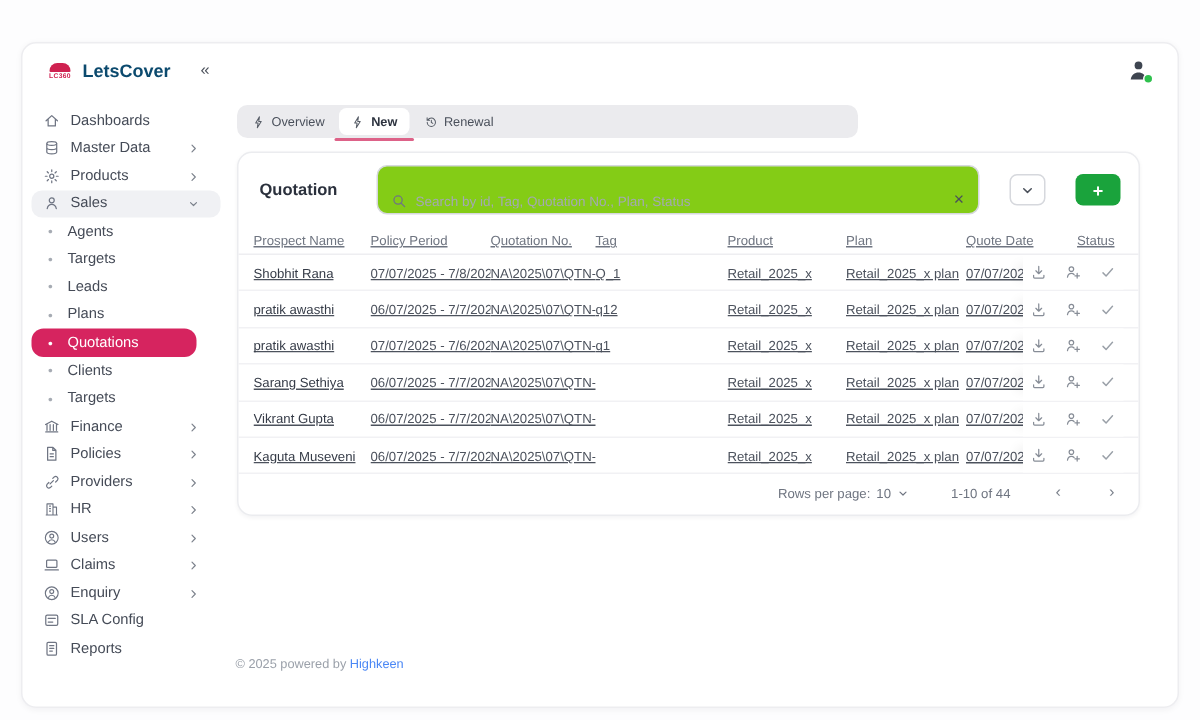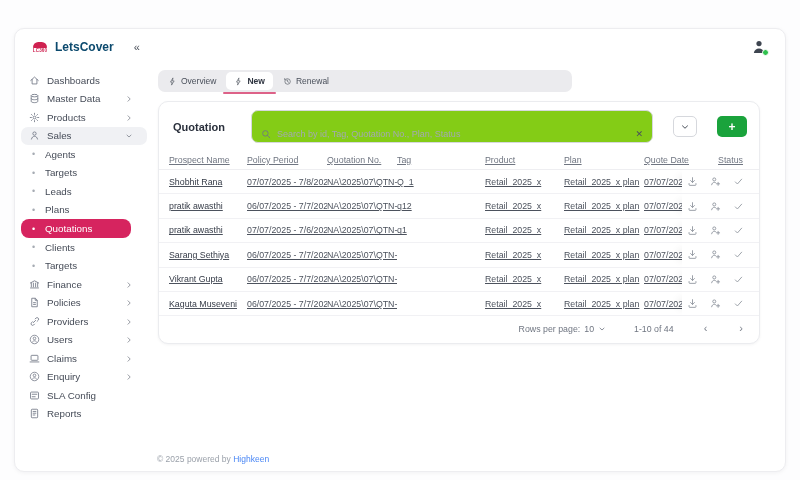--- a/index.html
+++ b/index.html
@@ -66,21 +66,21 @@
   .c-name{color:#353b47;}
   .c-date{overflow:visible;padding-right:0;}
   .actions{display:flex;justify-content:space-between;align-items:center;height:100%;background:#fff;position:relative;box-shadow:-10px 0 8px -6px rgba(20,24,40,.06);padding:0 3px;overflow:visible;}
   .act{background:none;border:none;width:15px;height:15px;display:grid;place-items:center;color:#878d97;cursor:pointer;padding:0;}
   .ai{width:11px;height:11px;}
   .act.ok{color:#9aa0a8;}
   .tfoot{height:25px;display:flex;justify-content:flex-end;align-items:center;gap:28px;font-size:8.8px;color:#6f7581;padding:0 14px 2px;}
   .rpp{display:flex;align-items:center;gap:4px;cursor:pointer;}
   .pg-btn{background:none;border:none;color:#7c828c;font-size:11px;cursor:pointer;padding:0 2px;font-family:inherit;line-height:1;}
   
-  .copyright{position:absolute;left:142px;bottom:7px;font-size:8.5px;color:#9ba1aa;}
+  .copyright{position:absolute;left:142px;bottom:24px;font-size:8.5px;color:#9ba1aa;}
   .copyright a{color:#4a87f5;text-decoration:none;cursor:pointer;}
 </style>
 </head>
 <body>
 
 <svg width="0" height="0" style="position:absolute" aria-hidden="true">
   <symbol id="i-home" viewBox="0 0 16 16">
       <path d="M2.5 8L8 3l5.5 5M4.5 6.5V13h7V6.5" fill="none" stroke="currentColor" stroke-width="1.2" stroke-linecap="round" stroke-linejoin="round"></path>
     </symbol>
   <symbol id="i-db" viewBox="0 0 16 16">
@@ -252,20 +252,29 @@
           <span>Policies</span>
           <svg class="sb-chev">
             <use href="#i-chevr"></use>
           </svg>
         </div>
       <div class="sb-item">
           <svg class="sb-ico">
             <use href="#i-link"></use>
           </svg>
           <span>Providers</span>
+          <svg class="sb-chev">
+            <use href="#i-chevr"></use>
+          </svg>
+        </div>
+      <div class="sb-item">
+          <svg class="sb-ico">
+            <use href="#i-bldg"></use>
+          </svg>
+          <span>HR</span>
           <svg class="sb-chev">
             <use href="#i-chevr"></use>
           </svg>
         </div>
       <div class="sb-item">
           <svg class="sb-ico">
             <use href="#i-ucircle"></use>
           </svg>
           <span>Users</span>
           <svg class="sb-chev">

